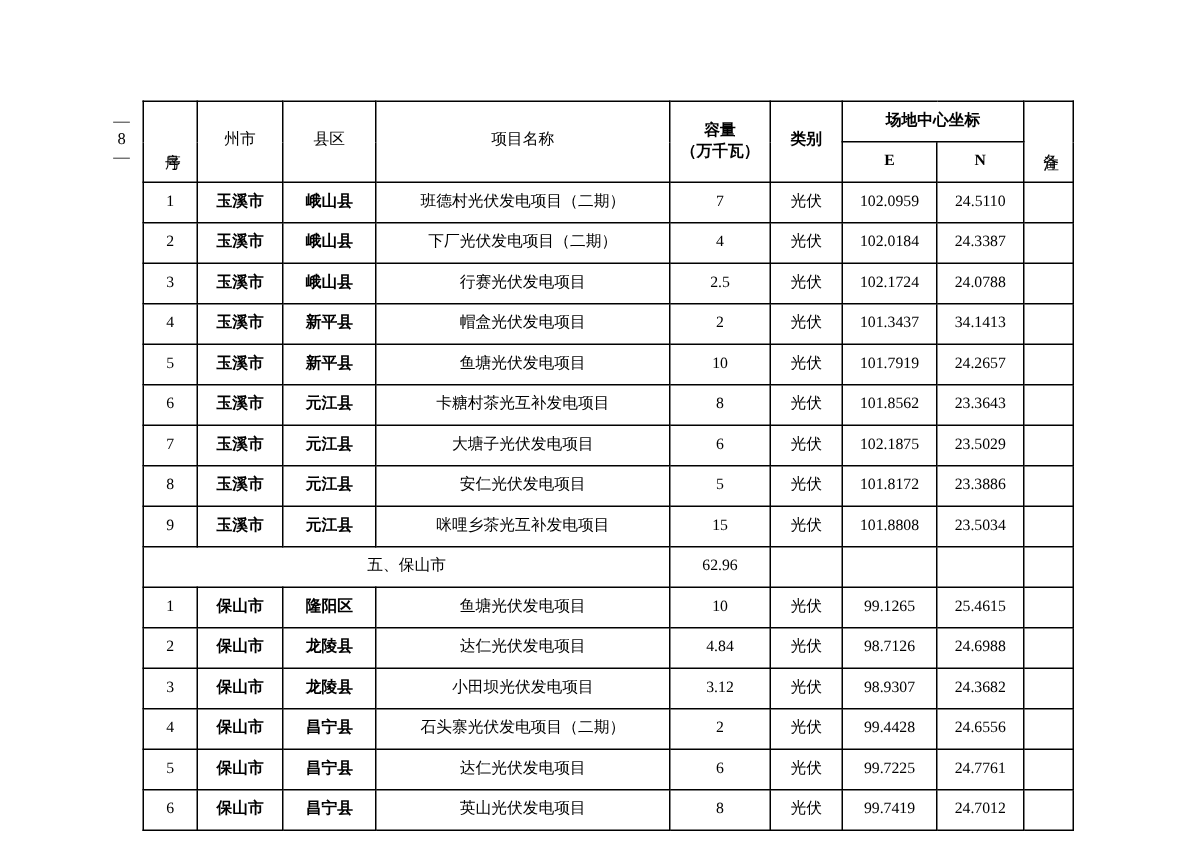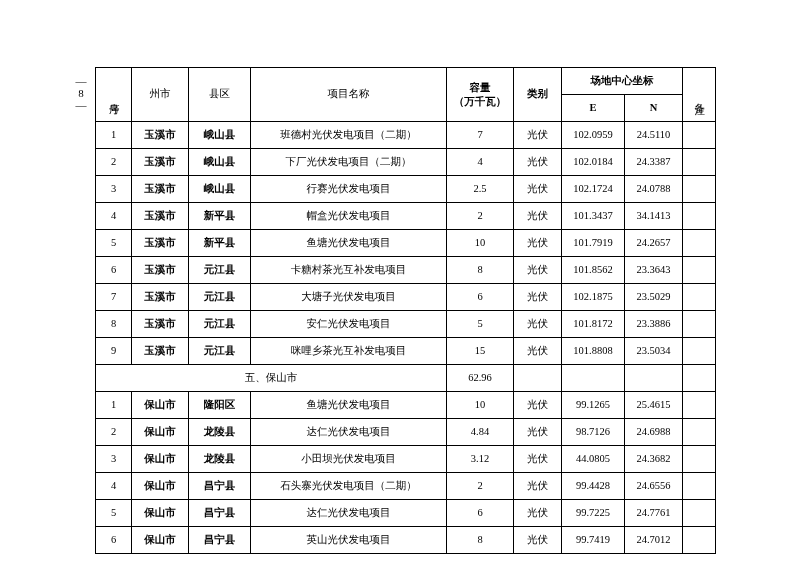--- a/index.html
+++ b/index.html
@@ -287,21 +287,21 @@
             <td class="coord">24.6988</td>
             <td class="remark"></td>
           </tr>
           <tr>
             <td class="seq">3</td>
             <td class="city">保山市</td>
             <td class="county">龙陵县</td>
             <td class="name">小田坝光伏发电项目</td>
             <td class="cap">3.12</td>
             <td class="type">光伏</td>
-            <td class="coord">44.0805</td>
+            <td class="coord">98.9307</td>
             <td class="coord">24.3682</td>
             <td class="remark"></td>
           </tr>
           <tr>
             <td class="seq">4</td>
             <td class="city">保山市</td>
             <td class="county">昌宁县</td>
             <td class="name">石头寨光伏发电项目（二期）</td>
             <td class="cap">2</td>
             <td class="type">光伏</td>

